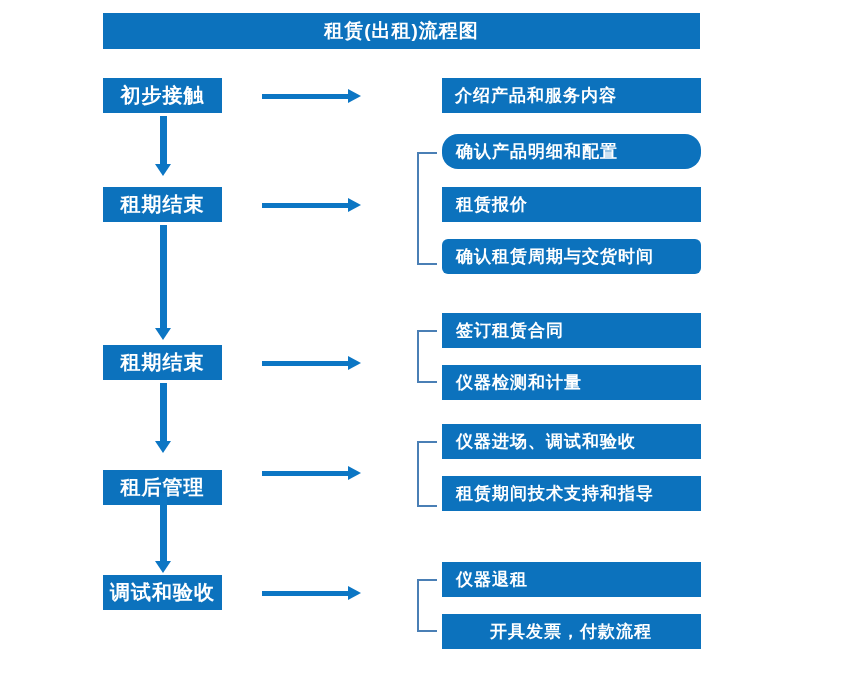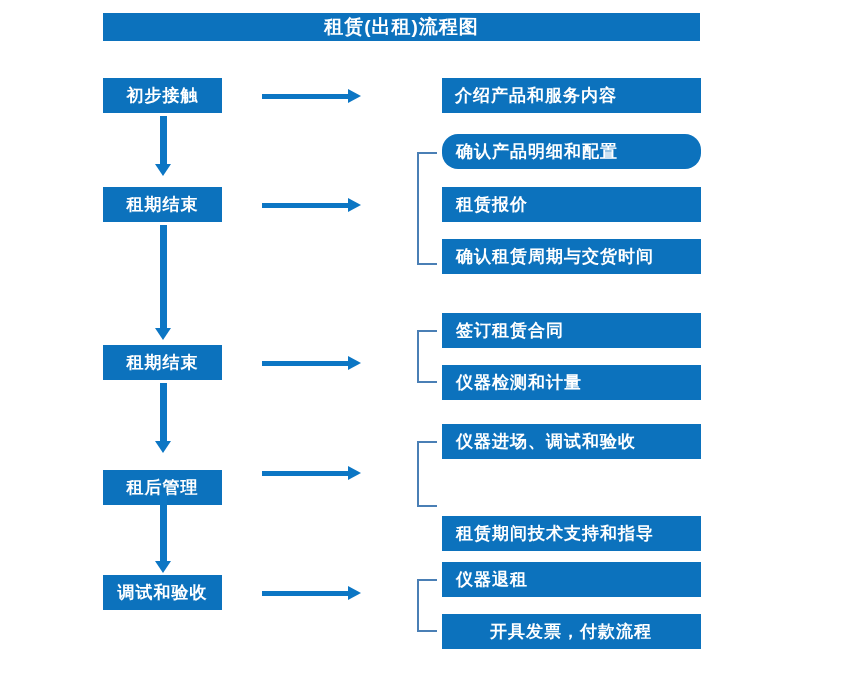--- a/index.html
+++ b/index.html
@@ -15,28 +15,28 @@
     background:#0c72bd;
     color:#ffffff;
     font-weight:bold;
     display:flex;
     align-items:center;
     box-sizing:border-box;
     letter-spacing:1px;
     white-space:nowrap;
   }
   .title-box{
-    left:103px;top:13px;width:597px;height:28px;
+    left:103px;top:13px;width:597px;height:36px;
     justify-content:center;
     font-size:19px;
   }
   .stage-box{
     width:119px;height:35px;
     justify-content:center;
-    font-size:17px;
+    font-size:20px;
     left:103px;
   }
   .detail-box{
     left:442px;width:259px;height:35px;
     padding-left:14px;
     font-size:17px;
   }
 
   
   .h-arrow{position:absolute;height:14px;}
@@ -91,21 +91,21 @@
   </div>
 
   <div class="box stage-box" style="top:187px;">租期结束</div>
   <div class="h-arrow" style="left:262px;top:198px;">
     <div class="shaft"></div>
     <div class="head"></div>
   </div>
   <div class="bracket" style="top:152px;height:113px;"></div>
   <div class="box detail-box" style="top:134px;border-radius:16px;">确认产品明细和配置</div>
   <div class="box detail-box" style="top:187px;">租赁报价</div>
-  <div class="box detail-box" style="top:239px;">确认租赁周期与交货时间</div>
+  <div class="box detail-box" style="top:239px;border-radius:6px;">确认租赁周期与交货时间</div>
 
   <div class="v-arrow" style="left:155px;top:225px;height:115px;">
     <div class="shaft" style="height:103px;"></div>
     <div class="head"></div>
   </div>
 
   <div class="box stage-box" style="top:345px;">租期结束</div>
   <div class="h-arrow" style="left:262px;top:356px;">
     <div class="shaft"></div>
     <div class="head"></div>
@@ -119,21 +119,21 @@
     <div class="head"></div>
   </div>
 
   <div class="box stage-box" style="top:455px;margin-top:15px;">租后管理</div>
   <div class="h-arrow" style="left:262px;top:466px;">
     <div class="shaft"></div>
     <div class="head"></div>
   </div>
   <div class="bracket" style="top:441px;height:66px;"></div>
   <div class="box detail-box" style="top:424px;">仪器进场、调试和验收</div>
-  <div class="box detail-box" style="top:516px;">租赁期间技术支持和指导</div>
+  <div class="box detail-box" style="top:476px;">租赁期间技术支持和指导</div>
 
   <div class="v-arrow" style="left:155px;top:493px;height:80px;">
     <div class="shaft" style="height:68px;"></div>
     <div class="head"></div>
   </div>
 
   <div class="box stage-box" style="top:575px;">调试和验收</div>
   <div class="h-arrow" style="left:262px;top:586px;">
     <div class="shaft"></div>
     <div class="head"></div>

